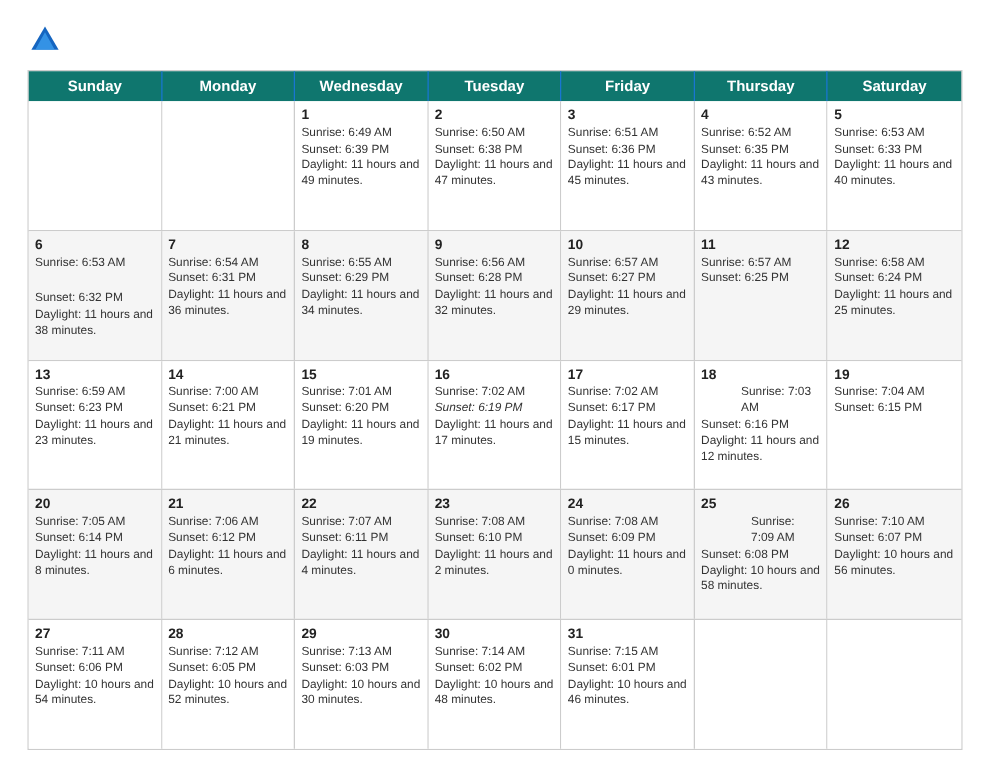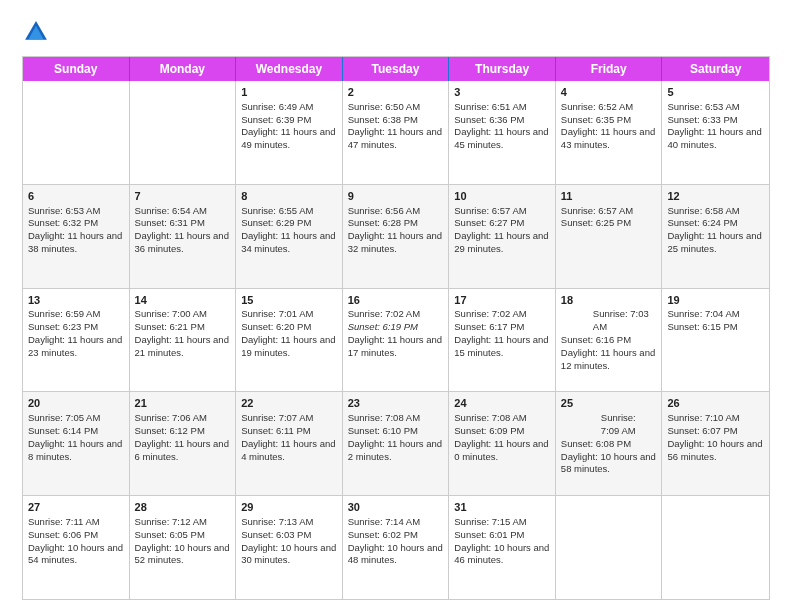--- a/index.html
+++ b/index.html
@@ -53,21 +53,21 @@
     }
     .calendar {
       flex: 1;
       display: flex;
       flex-direction: column;
       border: 1px solid #ccc;
     }
     .cal-header-row {
       display: grid;
       grid-template-columns: repeat(7, 1fr);
-      background: #d946ef;
+      background: #0f766e;
     }
     .cal-header-cell {
       color: #fff;
       font-size: 12px;
       font-weight: bold;
       padding: 5px 6px;
       text-align: center;
       border-right: 1px solid #1976d2;
     }
     .cal-header-cell:last-child { border-right: none; }
@@ -123,22 +123,22 @@
       <div class="subtitle"></div>
     </div>
   </div>
 
   <div class="calendar">
     <div class="cal-header-row">
     <div class="cal-header-cell">Sunday</div>
         <div class="cal-header-cell">Monday</div>
         <div class="cal-header-cell">Wednesday</div>
         <div class="cal-header-cell">Tuesday</div>
+        <div class="cal-header-cell">Friday</div>
         <div class="cal-header-cell">Thursday</div>
-        <div class="cal-header-cell">Friday</div>
         <div class="cal-header-cell">Saturday</div>
       </div>
     <div class="cal-body">
     <div class="cal-row">
           <div class="cal-cell empty"></div>
           <div class="cal-cell empty"></div>
           <div class="cal-cell">
             <span class="day-num">1</span>
             <span style="display: block;">Sunrise: 6:49 AM</span>
             <span style="display: block;">Sunset: 6:39 PM</span>
@@ -166,21 +166,21 @@
             <span class="day-num">5</span>
             <span style="display: block;">Sunrise: 6:53 AM</span>
             <span style="display: block;">Sunset: 6:33 PM</span>
             <span style="display: block;">Daylight: 11 hours and 40 minutes.</span>
           </div>
         </div>
         <div class="cal-row">
           <div class="cal-cell alt-row">
             <span class="day-num">6</span>
             <span style="display: block;">Sunrise: 6:53 AM</span>
-            <span style="display: block;">Sunset: 6:32 PM</span>
+            <span style="display: block; margin-top: 16px;">Sunset: 6:32 PM</span>
             <span style="display: block;">Daylight: 11 hours and 38 minutes.</span>
           </div>
           <div class="cal-cell alt-row">
             <span class="day-num">7</span>
             <span style="display: block;">Sunrise: 6:54 AM</span>
             <span style="display: block;">Sunset: 6:31 PM</span>
             <span style="display: block;">Daylight: 11 hours and 36 minutes.</span>
           </div>
           <div class="cal-cell alt-row">
             <span class="day-num">8</span>

